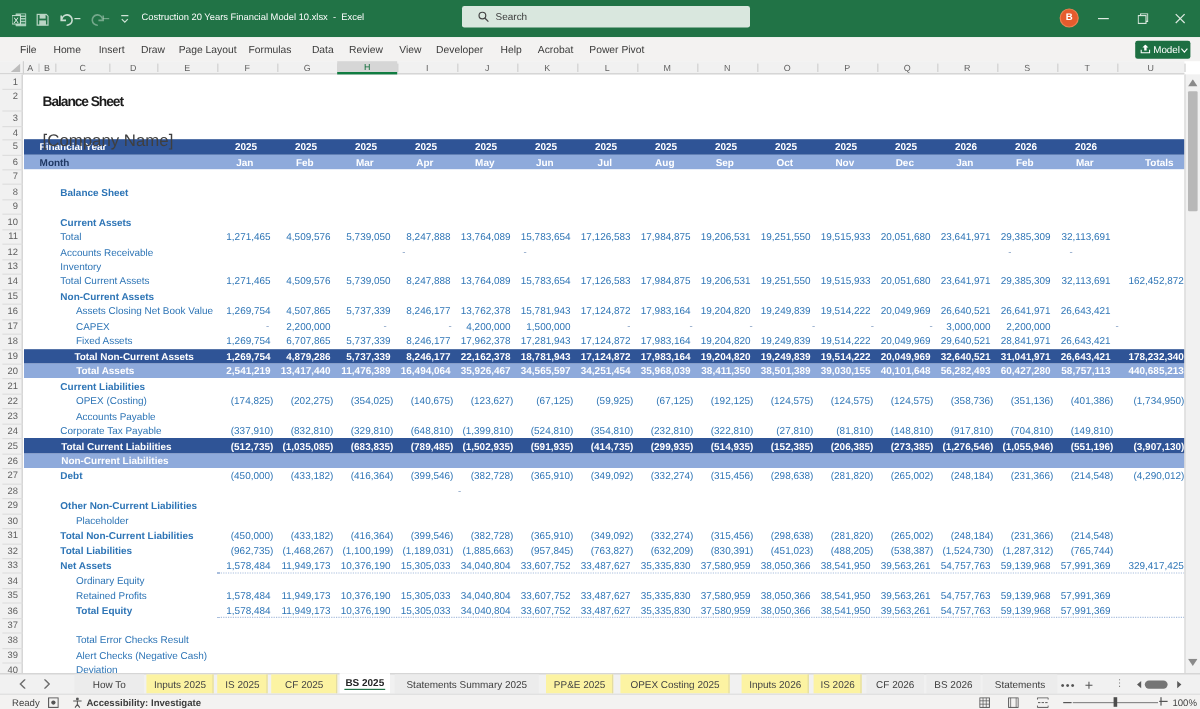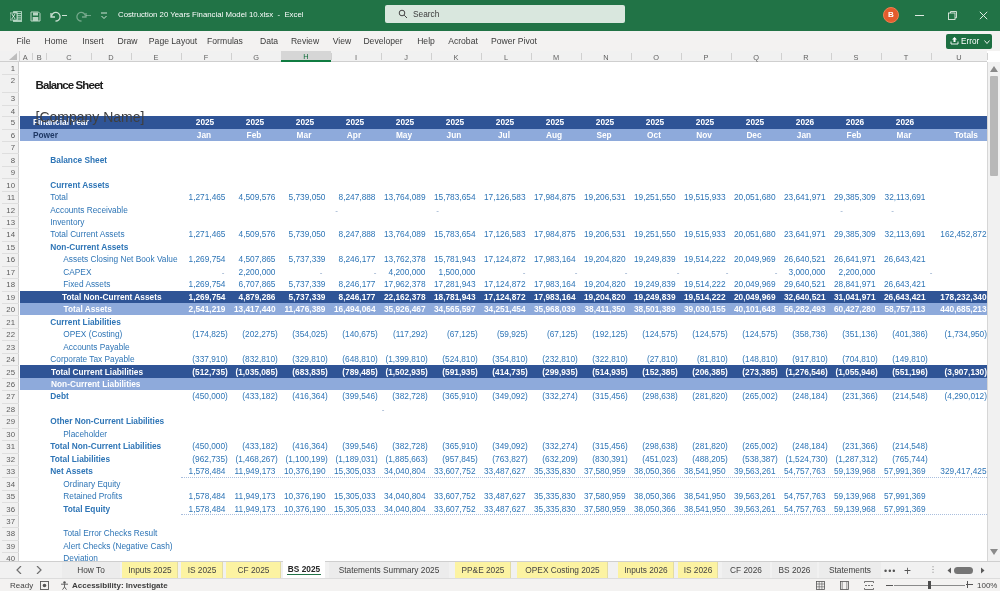--- a/index.html
+++ b/index.html
@@ -76,21 +76,21 @@
 <div class="abs" style="left:342px;top:41px;transform:translate(-50%,-50%);font-size:8.6px;color:#3b3b3b;font-weight:normal;white-space:nowrap">View</div>
 <div class="abs" style="left:383px;top:41px;transform:translate(-50%,-50%);font-size:8.6px;color:#3b3b3b;font-weight:normal;white-space:nowrap">Developer</div>
 <div class="abs" style="left:426px;top:41px;transform:translate(-50%,-50%);font-size:8.6px;color:#3b3b3b;font-weight:normal;white-space:nowrap">Help</div>
 <div class="abs" style="left:463px;top:41px;transform:translate(-50%,-50%);font-size:8.6px;color:#3b3b3b;font-weight:normal;white-space:nowrap">Acrobat</div>
 <div class="abs" style="left:514px;top:41px;transform:translate(-50%,-50%);font-size:8.6px;color:#3b3b3b;font-weight:normal;white-space:nowrap">Power Pivot</div>
 <div class="abs" style="left:946px;top:33.5px;width:46px;height:15px;background:#1d6f42;border-radius:2px">
 <svg class="abs" style="left:4px;top:3.5px" width="9" height="8" viewBox="0 0 9 8">
       <path d="M4.5 0 L7 2.5 H5.5 V5 H3.5 V2.5 H2 Z" fill="#fff"></path>
       <path d="M1 4.5 V7 H8 V4.5" fill="none" stroke="#fff" stroke-width="0.9"></path>
     </svg>
-<div class="abs" style="left:15px;top:3px;font-size:8.2px;color:#fff">Error</div>
+<div class="abs" style="left:15px;top:3px;font-size:8.2px;color:#fff">Model</div>
 <svg class="abs" style="left:38px;top:6px" width="6" height="5" viewBox="0 0 6 5">
       <path d="M0.5 0.5 L3 3.5 L5.5 0.5" fill="none" stroke="#fff" stroke-width="0.9"></path>
     </svg>
 </div>
 <div class="abs" style="left:0;top:51px;width:987px;height:10.5px;background:#f1f1f1;border-bottom:1px solid #cfcfcf"></div>
 <svg class="abs" style="left:9px;top:53px" width="8" height="7" viewBox="0 0 8 7">
     <path d="M8 0 V7 H0 Z" fill="#bdbdbd"></path>
   </svg>
 <div class="cl" style="left:25.2px;top:56.5px">A</div>
 <div class="abs" style="left:32px;top:53px;width:1px;height:7px;background:#d0d0d0"></div>
@@ -217,21 +217,21 @@
 <div class="abs" style="left:2px;top:552.1800000000001px;width:17px;height:1px;background:#dedede"></div>
 <div class="rn" style="top:558.4100000000001px">40</div>
 <div class="abs" style="left:2px;top:561px;width:17px;height:1px;background:#dedede"></div>
 <div class="abs" style="left:19.5px;top:115.5px;width:968px;height:13px;background:#2f5496"></div>
 <div class="abs" style="left:19.5px;top:128.5px;width:968px;height:12.5px;background:#8eaadb"></div>
 <div class="abs" style="left:19.5px;top:290.52px;width:968px;height:12.46px;background:#2f5496"></div>
 <div class="abs" style="left:19.5px;top:365.28000000000003px;width:968px;height:12.46px;background:#2f5496"></div>
 <div class="abs" style="left:19.5px;top:302.98px;width:968px;height:12.46px;background:#8eaadb"></div>
 <div class="abs" style="left:19.5px;top:377.74px;width:968px;height:12.46px;background:#8eaadb"></div>
 <div class="lab wht" style="left:33px;top:122.0px">Financial Year</div>
-<div class="lab" style="left:33px;top:134.75px;font-weight:bold;color:#1f3864">Power</div>
+<div class="lab" style="left:33px;top:134.75px;font-weight:bold;color:#1f3864">Month</div>
 <div class="hdr" style="left:205px;top:122.0px">2025</div>
 <div class="hdr" style="left:204px;top:134.75px">Jan</div>
 <div class="hdr" style="left:255px;top:122.0px">2025</div>
 <div class="hdr" style="left:254px;top:134.75px">Feb</div>
 <div class="hdr" style="left:305px;top:122.0px">2025</div>
 <div class="hdr" style="left:304px;top:134.75px">Mar</div>
 <div class="hdr" style="left:355px;top:122.0px">2025</div>
 <div class="hdr" style="left:354px;top:134.75px">Apr</div>
 <div class="hdr" style="left:405px;top:122.0px">2025</div>
 <div class="hdr" style="left:404px;top:134.75px">May</div>
@@ -383,21 +383,21 @@
 <div class="num wht" style="right:274.5px;top:309.21000000000004px">39,030,155</div>
 <div class="num wht" style="right:224.5px;top:309.21000000000004px">40,101,648</div>
 <div class="num wht" style="right:174.5px;top:309.21000000000004px">56,282,493</div>
 <div class="num wht" style="right:124.5px;top:309.21000000000004px">60,427,280</div>
 <div class="num wht" style="right:74.5px;top:309.21000000000004px">58,757,113</div>
 <div class="num wht" style="right:13.5px;top:309.21000000000004px">440,685,213</div>
 <div class="num" style="right:772.2px;top:334.13px">(174,825)</div>
 <div class="num" style="right:722.2px;top:334.13px">(202,275)</div>
 <div class="num" style="right:672.2px;top:334.13px">(354,025)</div>
 <div class="num" style="right:622.2px;top:334.13px">(140,675)</div>
-<div class="num" style="right:572.2px;top:334.13px">(117,292)</div>
+<div class="num" style="right:572.2px;top:334.13px">(123,627)</div>
 <div class="num" style="right:522.2px;top:334.13px">(67,125)</div>
 <div class="num" style="right:472.20000000000005px;top:334.13px">(59,925)</div>
 <div class="num" style="right:422.20000000000005px;top:334.13px">(67,125)</div>
 <div class="num" style="right:372.20000000000005px;top:334.13px">(192,125)</div>
 <div class="num" style="right:322.20000000000005px;top:334.13px">(124,575)</div>
 <div class="num" style="right:272.20000000000005px;top:334.13px">(124,575)</div>
 <div class="num" style="right:222.20000000000005px;top:334.13px">(124,575)</div>
 <div class="num" style="right:172.20000000000005px;top:334.13px">(358,736)</div>
 <div class="num" style="right:122.20000000000005px;top:334.13px">(351,136)</div>
 <div class="num" style="right:72.20000000000005px;top:334.13px">(401,386)</div>

